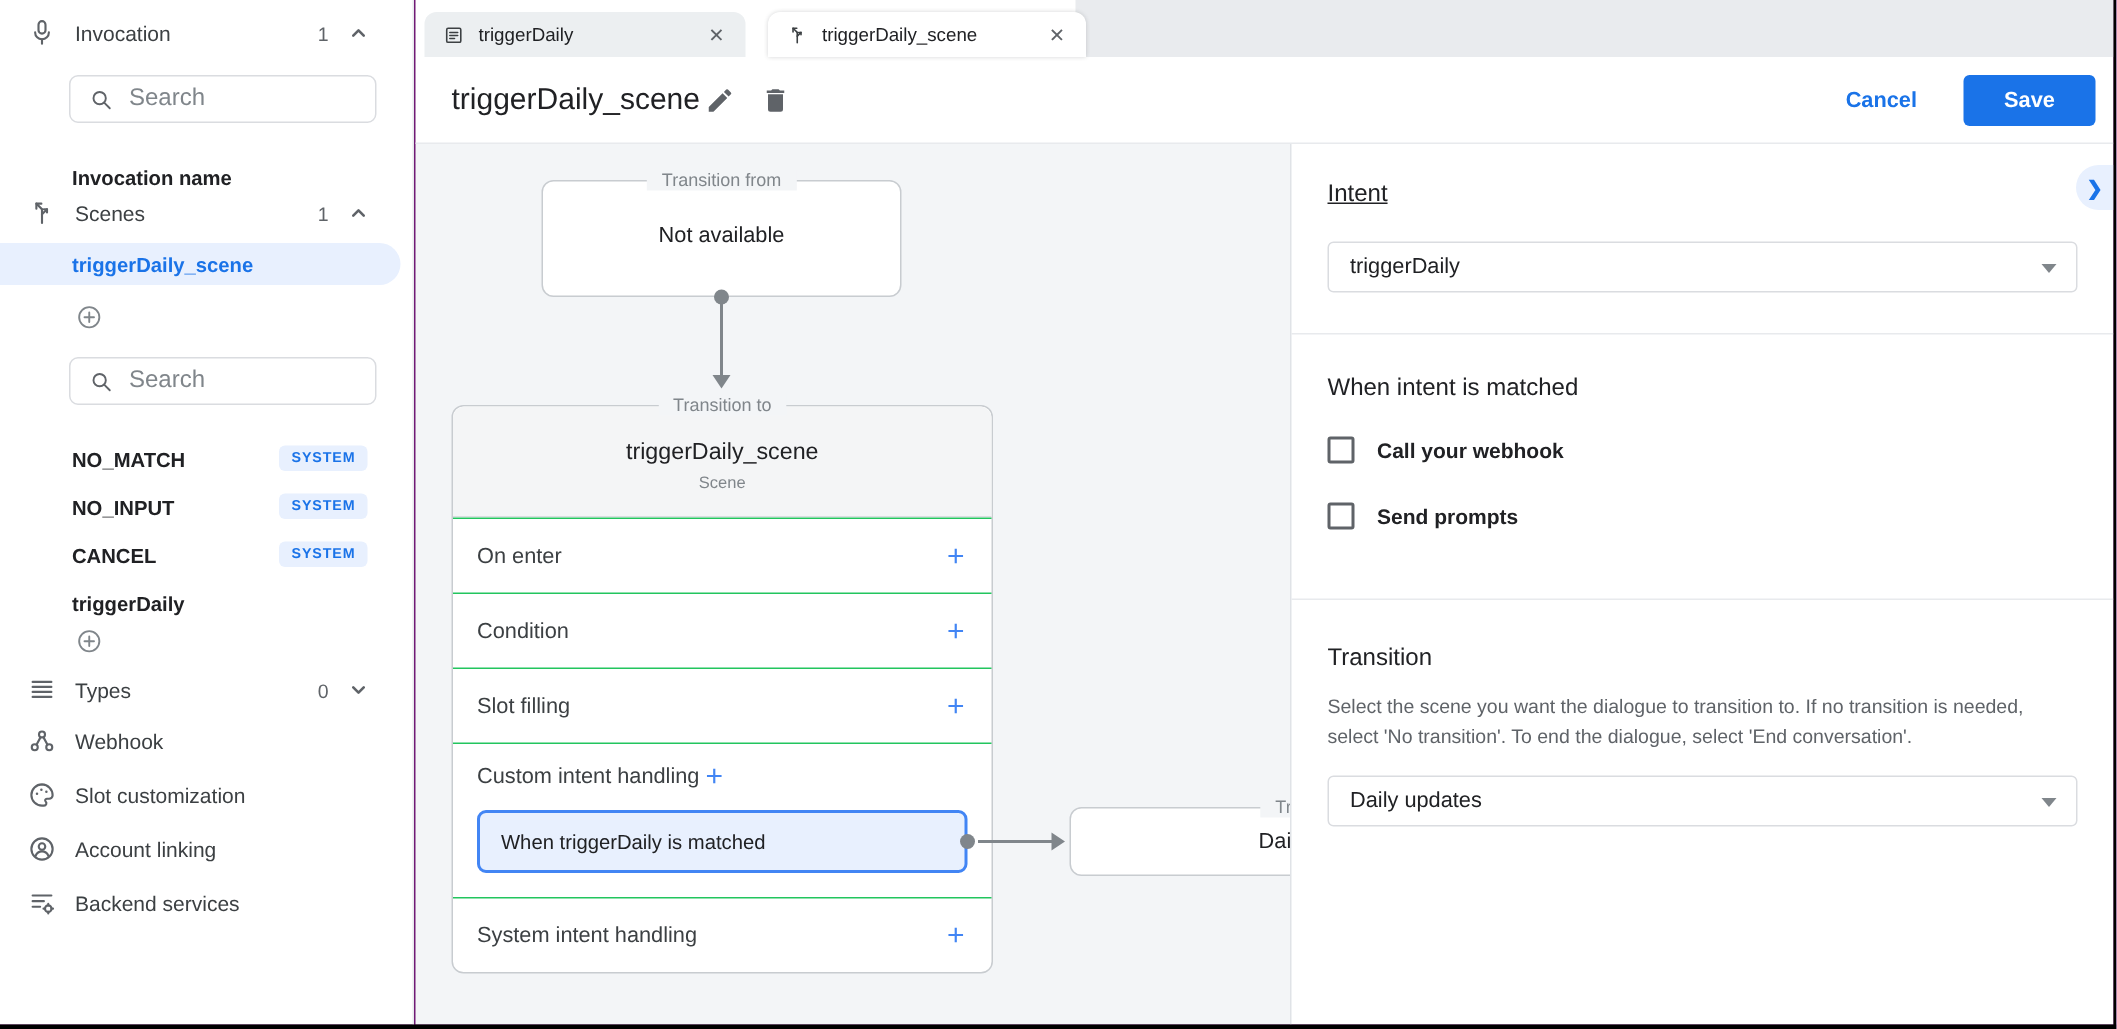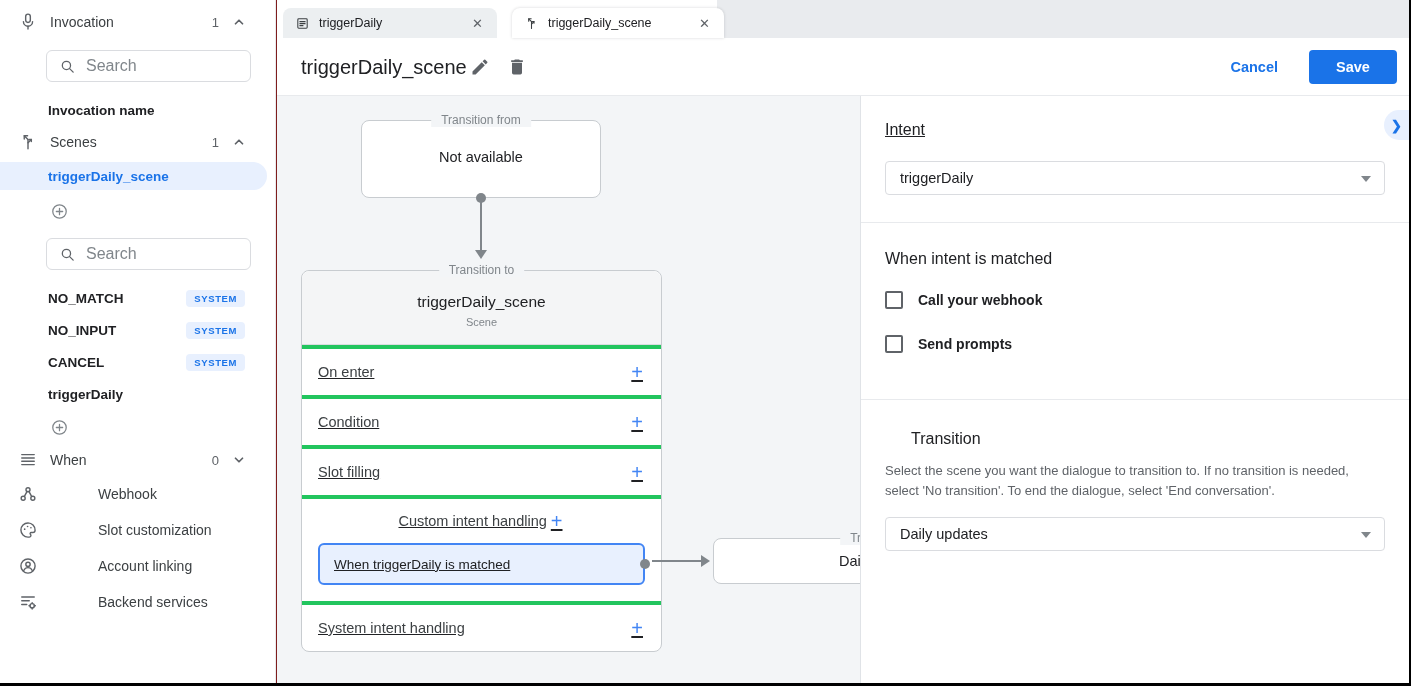--- a/index.html
+++ b/index.html
@@ -1,42 +1,42 @@
 <!DOCTYPE html>
 <html><head>
 <meta charset="utf-8">
 <style>
   * { margin:0; padding:0; box-sizing:border-box; }
   html,body { background:#fff; }
   body { font-family:"Liberation Sans", sans-serif; color:#202124; }
-  .app { position:relative; width:1411px; height:686px; background:#7f1d1d; overflow:hidden; }
+  .app { position:relative; width:1411px; height:686px; background:#701a75; overflow:hidden; }
 
   
   .edge-right { position:absolute; top:0; right:0; width:2px; height:100%; background:#000; z-index:60; }
   .edge-bottom { position:absolute; left:0; bottom:0; width:100%; height:3px; background:#000; z-index:60; }
 
   
   .sidebar { position:absolute; left:0; top:0; width:276px; height:683px; background:#fff; border-right:1px solid #e8eaed; padding-top:6px; overflow:hidden; z-index:5; }
   .srow { display:flex; align-items:center; height:32px; padding:0 26px 0 18px; cursor:pointer; }
   .srow .slabel { margin-left:12px; font-size:14px; color:#3c4043; }
   .srow .count { margin-left:auto; font-size:13px; color:#5f6368; margin-right:10px; }
   .sic { width:20px; height:20px; flex:0 0 20px; display:flex; align-items:center; justify-content:center; }
   .sic svg { width:20px; height:20px; stroke:#5f6368; fill:none; stroke-width:1.7; stroke-linecap:round; stroke-linejoin:round; }
   .chev svg { width:14px; height:14px; stroke:#5f6368; fill:none; stroke-width:2; stroke-linecap:round; stroke-linejoin:round; }
   .search-box { display:flex; align-items:center; gap:10px; margin:12px 24px 12px 46px; height:32px; border:1px solid #dadce0; border-radius:6px; background:#fff; padding:0 10px 0 12px; }
   .search-box svg { width:17px; height:17px; stroke:#5f6368; fill:none; stroke-width:1.8; stroke-linecap:round; flex:0 0 17px; }
   .search-box input { border:none; outline:none; font-size:16px; color:#202124; width:100%; font-family:inherit; background:transparent; }
   .search-box input::placeholder { color:#80868b; }
-  .sitem { display:flex; align-items:center; height:32px; padding:0 30px 0 48px; font-size:13.5px; font-weight:700; color:#202124; cursor:pointer; }
+  .sitem { display:flex; align-items:flex-end; height:32px; padding:0 30px 0 48px; font-size:13.5px; font-weight:700; color:#202124; cursor:pointer; }
   .sitem .badge { margin-left:auto; font-size:9.5px; font-weight:700; letter-spacing:.6px; color:#1a73e8; background:#e8f0fe; border-radius:4px; padding:3px 8px; }
   .badge:empty { display:none; }
   .sel-pill { display:flex; align-items:center; height:28px; margin:4px 8px 0 0; padding-left:48px; background:#e8f0fe; border-radius:0 16px 16px 0; font-size:13.5px; font-weight:700; color:#1a73e8; cursor:pointer; }
   .plus-row { display:flex; align-items:center; height:30px; padding-left:50px; margin-top:6px; cursor:pointer; }
   .plus-row svg { width:19px; height:19px; stroke:#80868b; fill:none; stroke-width:1.6; stroke-linecap:round; }
-  .navrow { height:36px;gap:48px; }
+  .navrow { height:36px; }
   .m-top2 { margin-top:2px; } .m-top10 { margin-top:10px; } .m-top12 { margin-top:12px; }
 
   
   .tabbar { position:absolute; left:277px; top:0; right:2px; height:38px; background:#fff; z-index:4; }
   .tab-filler { position:absolute; left:440px; top:0; right:0; height:38px; background:#e9ebee; z-index:1; }
   .tab { position:absolute; top:8px; height:30px; display:flex; align-items:center; border-radius:8px 8px 0 0; padding:0 10px 0 12px; cursor:pointer; z-index:2; }
   .tab-1 { left:6px; width:214px; background:#eceff1; }
   .tab-2 { left:235px; width:212px; background:#fff; box-shadow:0 0 3px rgba(60,64,67,.22); }
   .tab .tic { width:15px; height:15px; margin-right:9px; flex:0 0 15px; }
   .tab .tic svg { width:15px; height:15px; stroke:#3c4043; fill:none; stroke-width:1.7; stroke-linecap:round; stroke-linejoin:round; }
@@ -59,40 +59,40 @@
   .tf-box .node-text { position:absolute; left:0; right:0; top:28px; text-align:center; font-size:14.5px; color:#202124; }
   .v-dot { position:absolute; left:199px; top:97px; width:10px; height:10px; border-radius:50%; background:#80868b; }
   .v-line { position:absolute; left:203px; top:102px; width:2px; height:52px; background:#80868b; }
   .v-arrow { position:absolute; left:198px; top:154px; width:0; height:0; border-left:6px solid transparent; border-right:6px solid transparent; border-top:9px solid #80868b; }
 
   .scene-card { position:absolute; left:24px; top:174px; width:361px; background:#fff; border:1px solid #c8ccd0; border-radius:8px; }
   .scene-card .legend { background:#f3f5f7; }
   .card-head { height:74px; background:#f4f5f6; border-bottom:1px solid #dadce0; border-radius:8px 8px 0 0; text-align:center; padding-top:22px; }
   .card-head .ctitle { font-size:15.5px; color:#202124; }
   .card-head .csub { font-size:11px; color:#80868b; margin-top:5px; }
-  .card-row { position:relative; display:flex; align-items:center; justify-content:space-between; height:50px; padding:0 14px 0 16px; border-top:4px solid #22c55e;text-decoration:underline; }
+  .card-row { position:relative; display:flex; align-items:center; justify-content:space-between; height:50px; padding:0 14px 0 16px; border-top:1px solid #22c55e; }
   .card-row:first-of-type { border-top:none; }
   .card-row .rlabel, .row-line .rlabel { font-size:14.5px; color:#3c4043; }
   .plus-btn { color:#4285f4; font-size:20px; font-weight:400; line-height:1; cursor:pointer; padding:2px 4px; }
   .card-row.tall { height:auto; display:block; padding:0; }
-  .row-line { display:flex; align-items:center; justify-content:center; height:44px; padding:0 14px 0 16px; }
+  .row-line { display:flex; align-items:center; justify-content:flex-start; height:44px; padding:0 14px 0 16px; }
   .intent-chip { position:relative; margin:0 16px 16px; height:42px; border:2px solid #4285f4; background:#e8f0fe; border-radius:6px; display:flex; align-items:center; padding-left:14px; font-size:13.5px; color:#202124; cursor:pointer; }
   .h-dot { position:absolute; right:-7px; top:50%; margin-top:-5px; width:10px; height:10px; border-radius:50%; background:#80868b; }
   .h-line { position:absolute; left:375px; top:464px; width:50px; height:2px; background:#80868b; }
   .h-arrow { position:absolute; left:424px; top:459px; width:0; height:0; border-top:6px solid transparent; border-bottom:6px solid transparent; border-left:9px solid #80868b; }
   .target-box { position:absolute; left:436px; top:442px; width:340px; height:46px; background:#fff; border:1px solid #c8ccd0; border-radius:8px; cursor:pointer; }
   .target-box .node-text { position:absolute; left:0; right:0; top:14px; text-align:center; font-size:14.5px; color:#202124; }
 
   
   .panel { position:absolute; left:860px; top:96px; right:2px; bottom:3px; background:#fff; border-left:1px solid #e0e3e7; z-index:2; }
   .psec { padding:0 24px; border-bottom:1px solid #e8eaed; }
   .psec.last { border-bottom:none; }
   .sec1 { height:127px; } .sec2 { height:177px; }
   .pheading { font-size:16px; color:#202124; font-weight:400; }
-  .sec1 .pheading { padding-top:25px;text-decoration:underline; } .sec2 .pheading { padding-top:27px; } .sec3 .pheading { padding-top:30px;margin-left:26px; }
+  .sec1 .pheading { padding-top:25px;text-decoration:underline; } .sec2 .pheading { padding-top:27px; } .sec3 .pheading { padding-top:30px; }
   .dropdown { position:relative; margin-top:22px; height:34px; border:1px solid #dadce0; border-radius:4px; background:#fff; display:flex; align-items:center; padding:0 34px 0 14px; font-size:14.5px; color:#202124; cursor:pointer; }
   .dropdown .caret { position:absolute; right:13px; top:50%; margin-top:-2px; width:0; height:0; border-left:5px solid transparent; border-right:5px solid transparent; border-top:6px solid #80868b; }
   .checkrow { display:flex; align-items:center; margin-top:23px; cursor:pointer; }
   .checkrow + .checkrow { margin-top:26px; }
   .checkbox { width:18px; height:18px; border:2px solid #5f6368; border-radius:2px; background:#fff; flex:0 0 18px; }
   .checkrow .clabel { margin-left:15px; font-size:14px; font-weight:700; color:#202124; }
   .pdesc { margin-top:13px; font-size:13px; color:#5f6368; line-height:1.55; max-width:516px; }
   .sec3 .dropdown { margin-top:16px; }
   .collapse-pill { position:absolute; top:14px; right:0; width:25px; height:30px; background:#e8f0fe; border-radius:15px 0 0 15px; display:flex; align-items:center; justify-content:center; color:#1a73e8; font-size:13px; font-weight:700; cursor:pointer; }
 </style>
@@ -194,21 +194,21 @@
           <path d="M12 8v8M8 12h8"></path>
         </svg>
     </div>
 
     <div class="srow m-top2">
       <span class="sic">
         <svg viewBox="0 0 24 24">
             <path d="M4.5 5.5h15M4.5 9.5h15M4.5 13.5h15M4.5 17.5h15"></path>
           </svg>
       </span>
-      <span class="slabel">When</span>
+      <span class="slabel">Types</span>
       <span class="count">0</span>
       <span class="sic chev">
           <svg viewBox="0 0 16 16">
             <polyline points="4,6 8,10 12,6"></polyline>
           </svg>
         </span>
     </div>
 
     <div class="srow navrow">
       <span class="sic">

